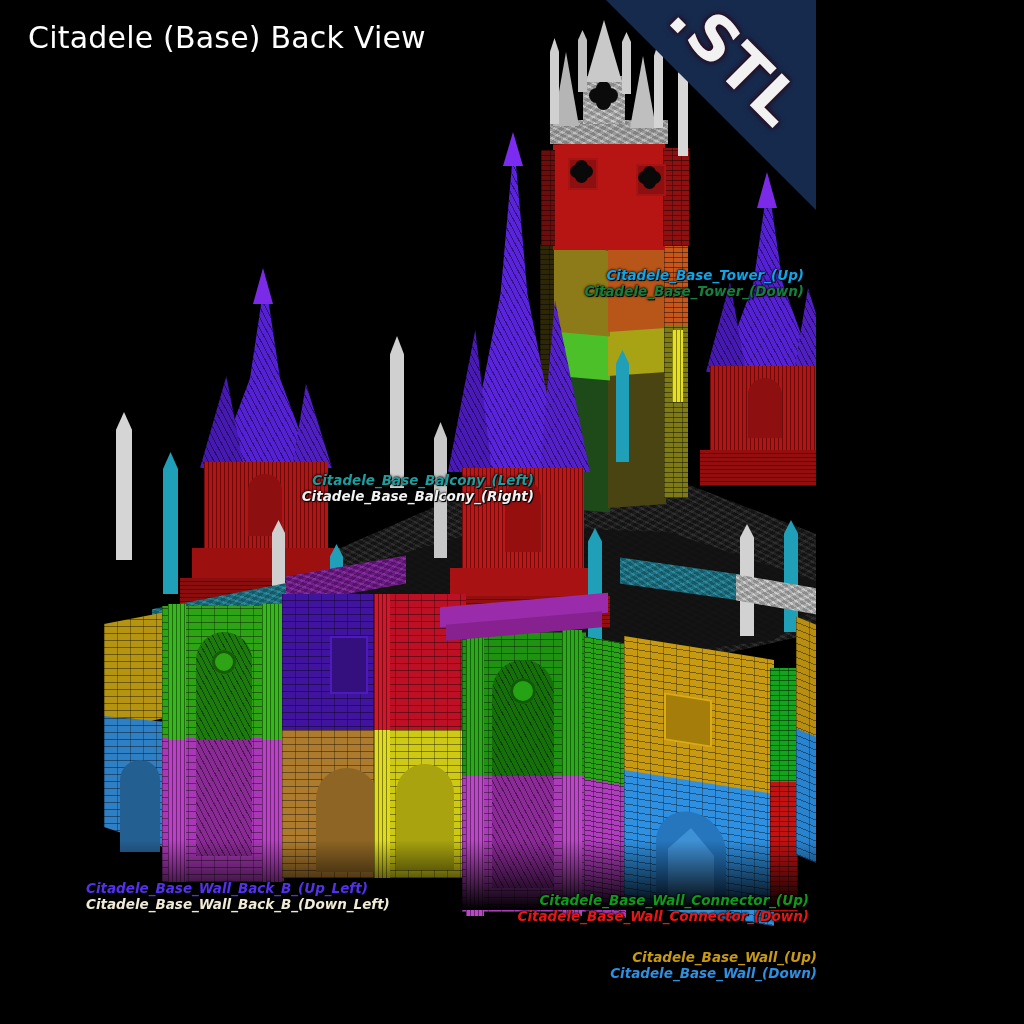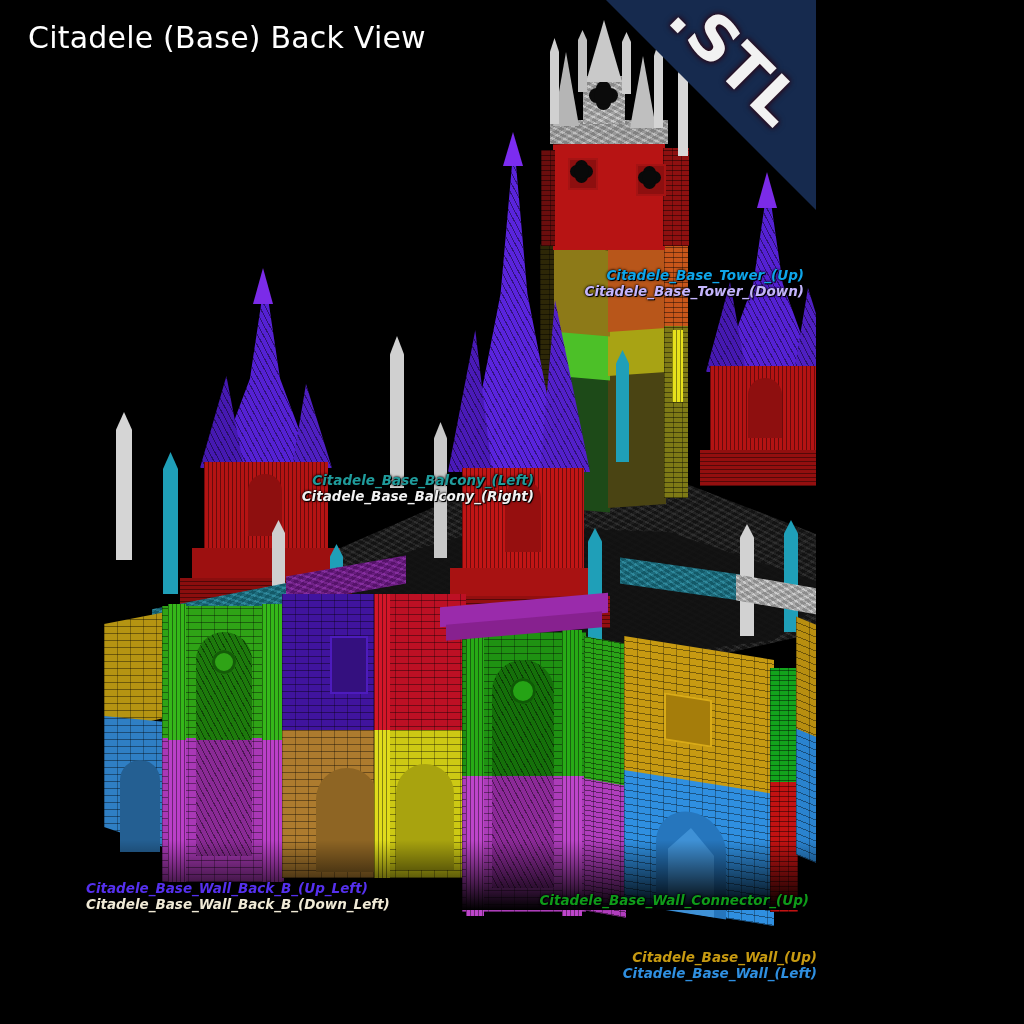--- a/index.html
+++ b/index.html
@@ -236,39 +236,40 @@
 
   <div class="title">Citadele (Base) Back View</div>
 
   <div class="stl-badge">
     <div class="stl-tri"></div>
     <div class="stl-text">.STL</div>
   </div>
 
   <div class="lblblock ra" style="right:12px;top:268px;">
     <span class="l" style="color:#0ea5e9">Citadele_Base_Tower_(Up)</span>
-    <span class="l" style="color:#c4b5fd">Citadele_Base_Tower_(Down)</span>
+    <span class="l" style="color:#15803d">Citadele_Base_Tower_(Down)</span>
   </div>
 
   <div class="lblblock la" style="left:86px;top:881px;">
     <span class="l" style="color:#5530ee">Citadele_Base_Wall_Back_B_(Up_Left)</span>
     <span class="l" style="color:#f0ead6">Citadele_Base_Wall_Back_B_(Down_Left)</span>
   </div>
 
   <div class="lblblock ra" style="left:280px;width:254px;top:473px;">
     <span class="l" style="color:#1f9c9c">Citadele_Base_Balcony_(Left)</span>
     <span class="l" style="color:#f2f2f2">Citadele_Base_Balcony_(Right)</span>
   </div>
 
   <div class="lblblock ra" style="left:120px;width:332px;top:920px;">
   </div>
 
 
   <div class="lblblock ra" style="right:7px;top:893px;text-align:right;">
     <span class="l" style="color:#0f9b1a">Citadele_Base_Wall_Connector_(Up)</span>
+    <span class="l" style="color:#ea1616">Citadele_Base_Wall_Connector_(Down)</span>
   </div>
 
   <div class="lblblock ra" style="left:560px;width:257px;top:950px;">
     <span class="l" style="color:#c79a12">Citadele_Base_Wall_(Up)</span>
-    <span class="l" style="color:#2f8fe0">Citadele_Base_Wall_(Left)</span>
+    <span class="l" style="color:#2f8fe0">Citadele_Base_Wall_(Down)</span>
   </div>
 
 </div>
 
 </body></html>

